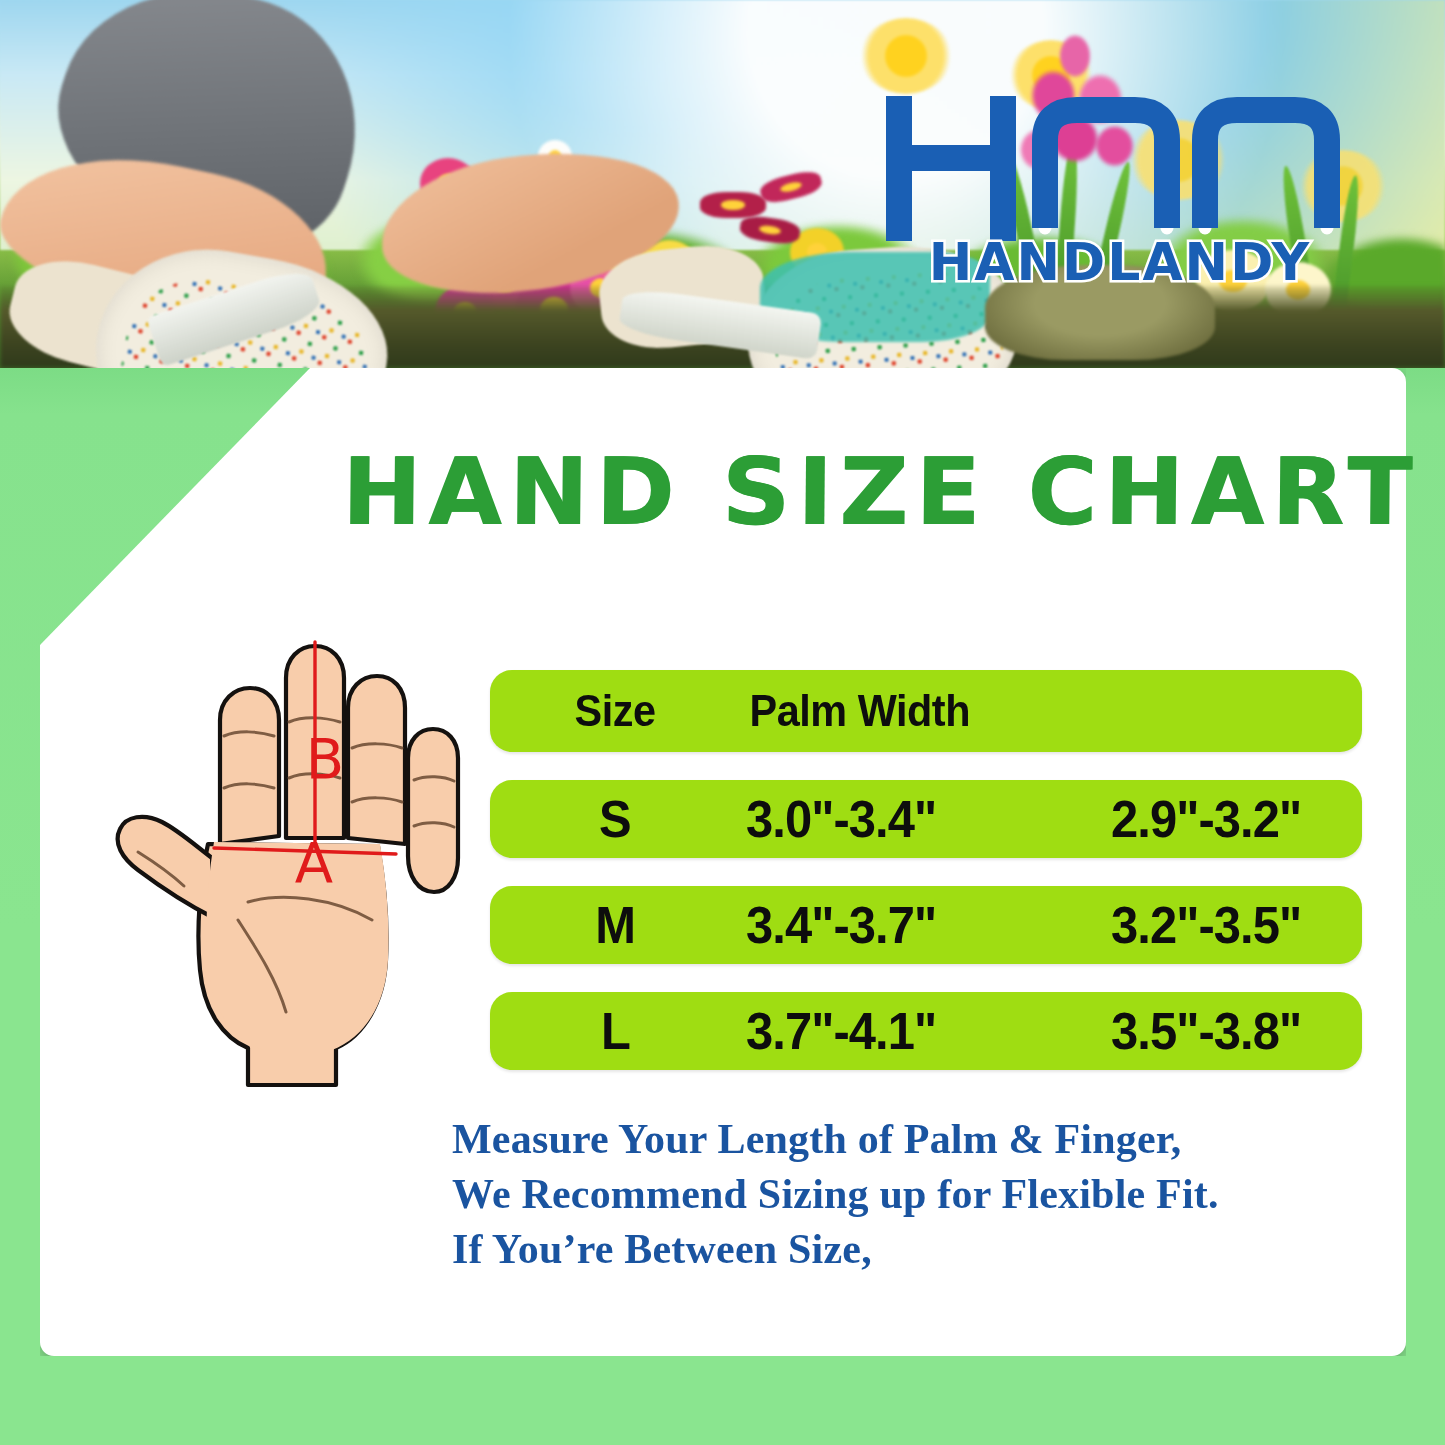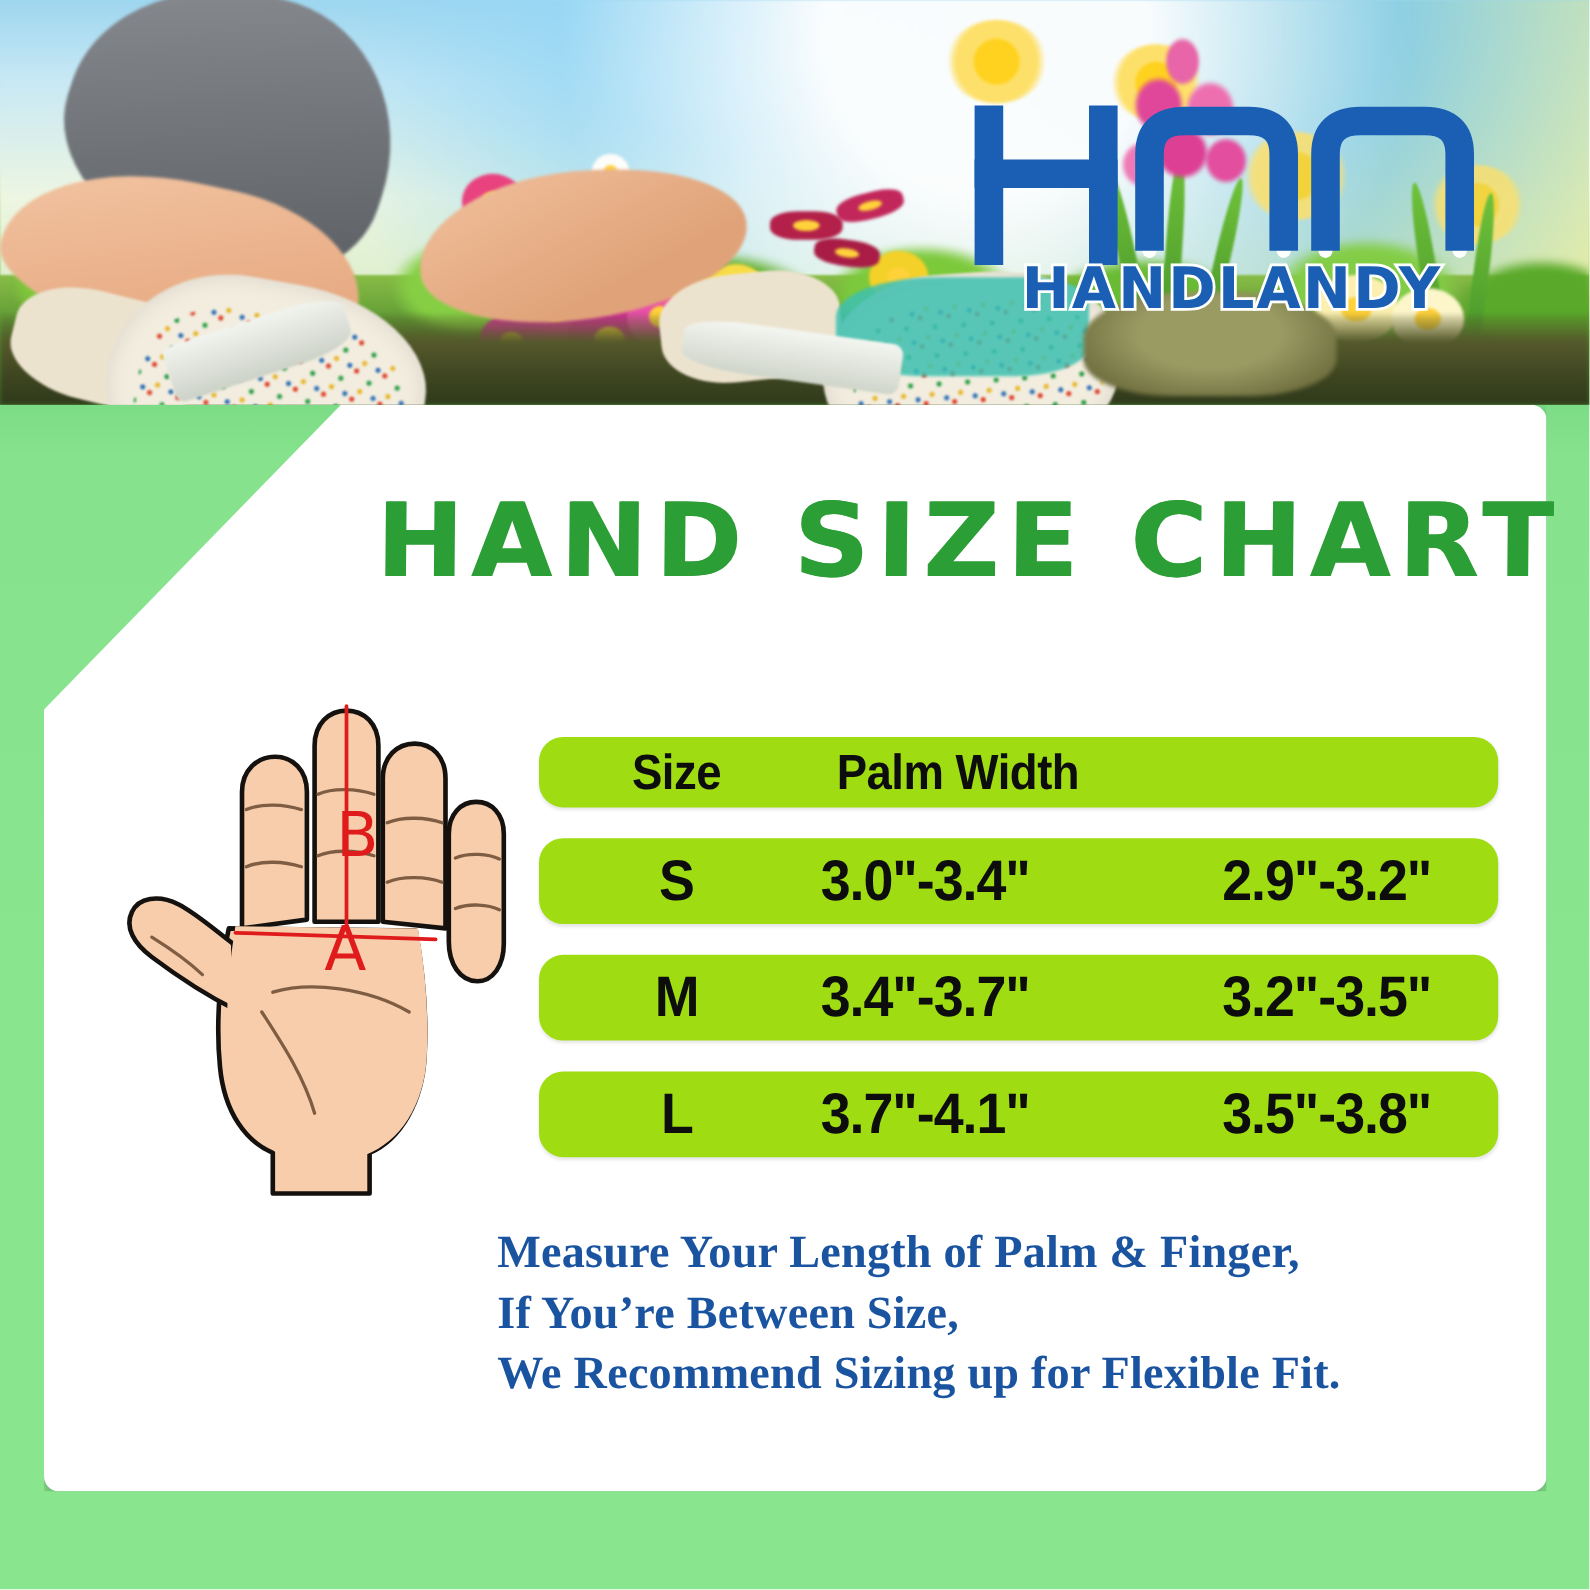--- a/index.html
+++ b/index.html
@@ -169,21 +169,21 @@
   .hand-wrap{position:absolute;left:96px;top:630px;width:390px;height:460px;}
   .hand-wrap svg{display:block;}
 
   
   .table{position:absolute;left:490px;top:670px;width:872px;}
   .trow{
     position:relative;height:78px;border-radius:22px;background:#9fdd12;
     margin-bottom:28px;display:flex;align-items:center;
     box-shadow:0 2px 3px rgba(0,0,0,.10);
   }
-  .trow.header{height:64px;gap:11px;}
+  .trow.header{height:82px;}
   .c1{width:250px;text-align:center;}
   .c2{width:310px;text-align:left;}
   .c3{width:312px;text-align:center;}
   .th{
     font-family:"Liberation Sans", sans-serif;font-weight:700;
     font-size:45px;color:#0d0d0d;letter-spacing:-.5px;
     transform:scaleX(.92);display:inline-block;
   }
   .td{
     font-family:"Liberation Sans", sans-serif;font-weight:700;
@@ -368,17 +368,17 @@
 
     <div class="trow">
       <div class="c1"><span class="td">L</span></div>
       <div class="c2"><span class="td">3.7"-4.1"</span></div>
       <div class="c3"><span class="td">3.5"-3.8"</span></div>
     </div>
   </div>
 
   <div class="note">
     <div>Measure Your Length of Palm &amp; Finger,</div>
+    <div>We Recommend Sizing up for Flexible Fit.</div>
     <div>If You’re Between Size,</div>
-    <div>We Recommend Sizing up for Flexible Fit.</div>
   </div>
 
 </div>
 
 </body></html>

